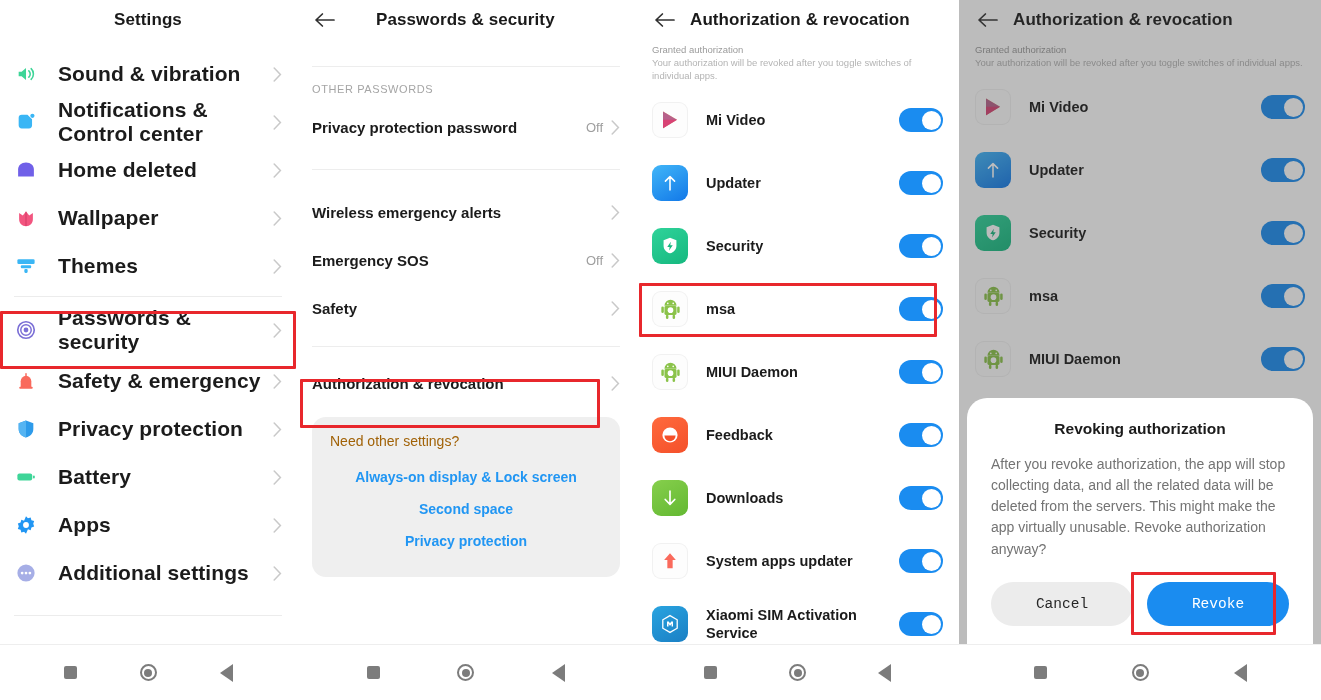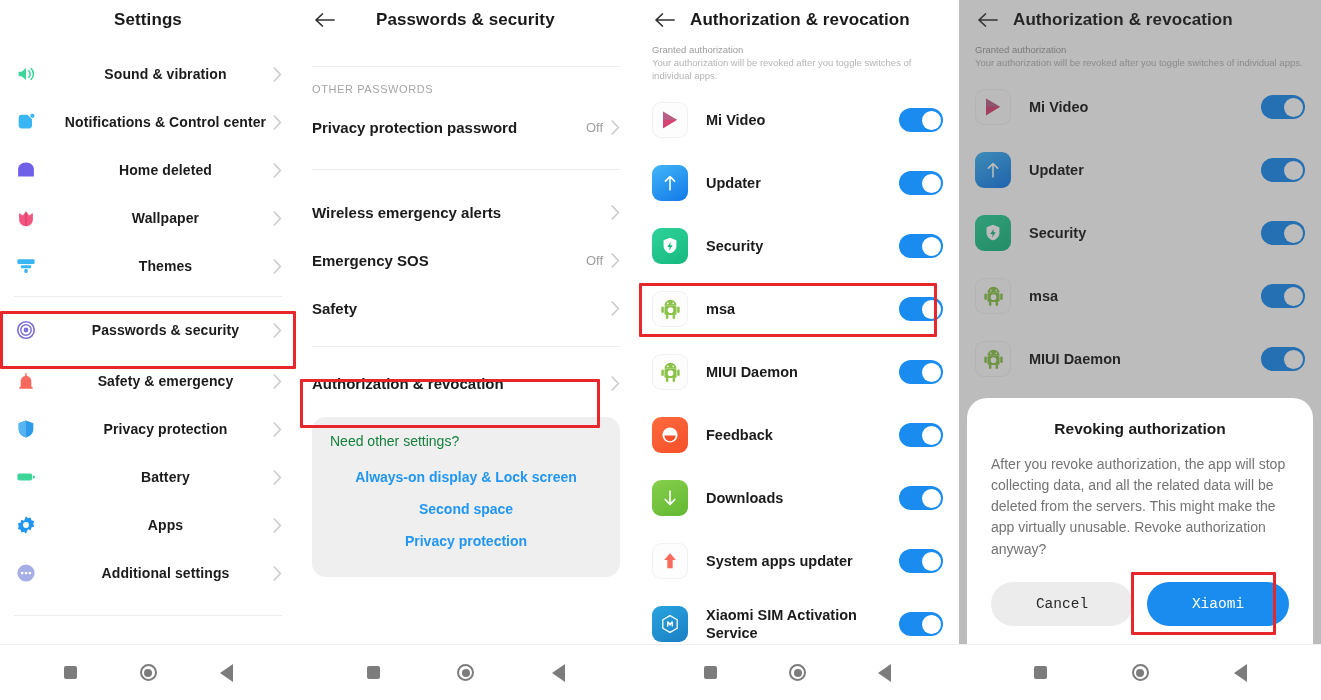--- a/index.html
+++ b/index.html
@@ -39,23 +39,22 @@
   .set-row {
     height: 48px; display: flex; align-items: center;
     padding: 0 14px 0 14px; background: #fff;
   }
   .set-ico {
     width: 24px; height: 24px; flex: 0 0 24px;
     margin-right: 20px; position: relative;
     display: flex; align-items: center; justify-content: center;
   }
   .set-label {
-    flex: 1 1 auto; font-size: 14px; font-weight: 700; color: #1b1b1b;
+    flex: 1 1 auto; font-size: 21px; font-weight: 700; color: #1b1b1b;
     letter-spacing: .1px;
-    text-align: center;
   }
   .chev {
     flex: 0 0 auto; color: #c9c9c9; font-size: 15px;
     line-height: 1; font-weight: 400;
   }
   .chev svg { display:block; }
   .sep-line { height: 1px; background: #ececec; margin: 6px 14px 6px 14px; }
 
   
   .p2-pad { padding: 0 16px; }
@@ -67,21 +66,21 @@
   .row2 {
     display: flex; align-items: center; height: 48px;
   }
   .row2-label { flex: 1 1 auto; font-size: 15px; font-weight: 700; color: #1b1b1b; }
   .row2-value { font-size: 13px; color: #9e9e9e; margin-right: 8px; }
 
   .need-card {
     margin: 10px 16px 0 16px; background: #efefef; border-radius: 14px;
     padding: 16px 18px 20px 18px;
   }
-  .need-title { font-size: 14px; color: #15803d; padding-bottom: 12px; }
+  .need-title { font-size: 14px; color: #a16207; padding-bottom: 12px; }
   .need-link {
     font-size: 14px; font-weight: 700; color: #2196f3; padding: 8px 0; text-align: center;
   }
 
   
   .auth-note { padding: 4px 16px 6px 16px; }
   .auth-note .t1 { font-size: 9.5px; color: #9b9b9b; padding-bottom: 2px; }
   .auth-note .t2 { font-size: 9.5px; color: #b4b4b4; line-height: 1.35; }
 
   .app-row {
@@ -701,21 +700,21 @@
       </div>
     </div>
 
     <div class="dim"></div>
 
     <div class="dialog">
       <div class="dlg-title">Revoking authorization</div>
       <div class="dlg-body">After you revoke authorization, the app will stop collecting data, and all the related data will be deleted from the servers. This might make the app virtually unusable. Revoke authorization anyway?</div>
       <div class="dlg-actions">
         <button class="btn btn-cancel">Cancel</button>
-        <button class="btn btn-revoke">Xiaomi</button>
+        <button class="btn btn-revoke">Revoke</button>
       </div>
     </div>
 
     <div class="redbox" style="left:172px;top:572px;width:145px;height:63px;z-index:50"></div>
 
     <div class="navbar" style="z-index:35">
       <span class="nav-sq"></span>
       <span class="nav-circle">
           <i></i>
         </span>

